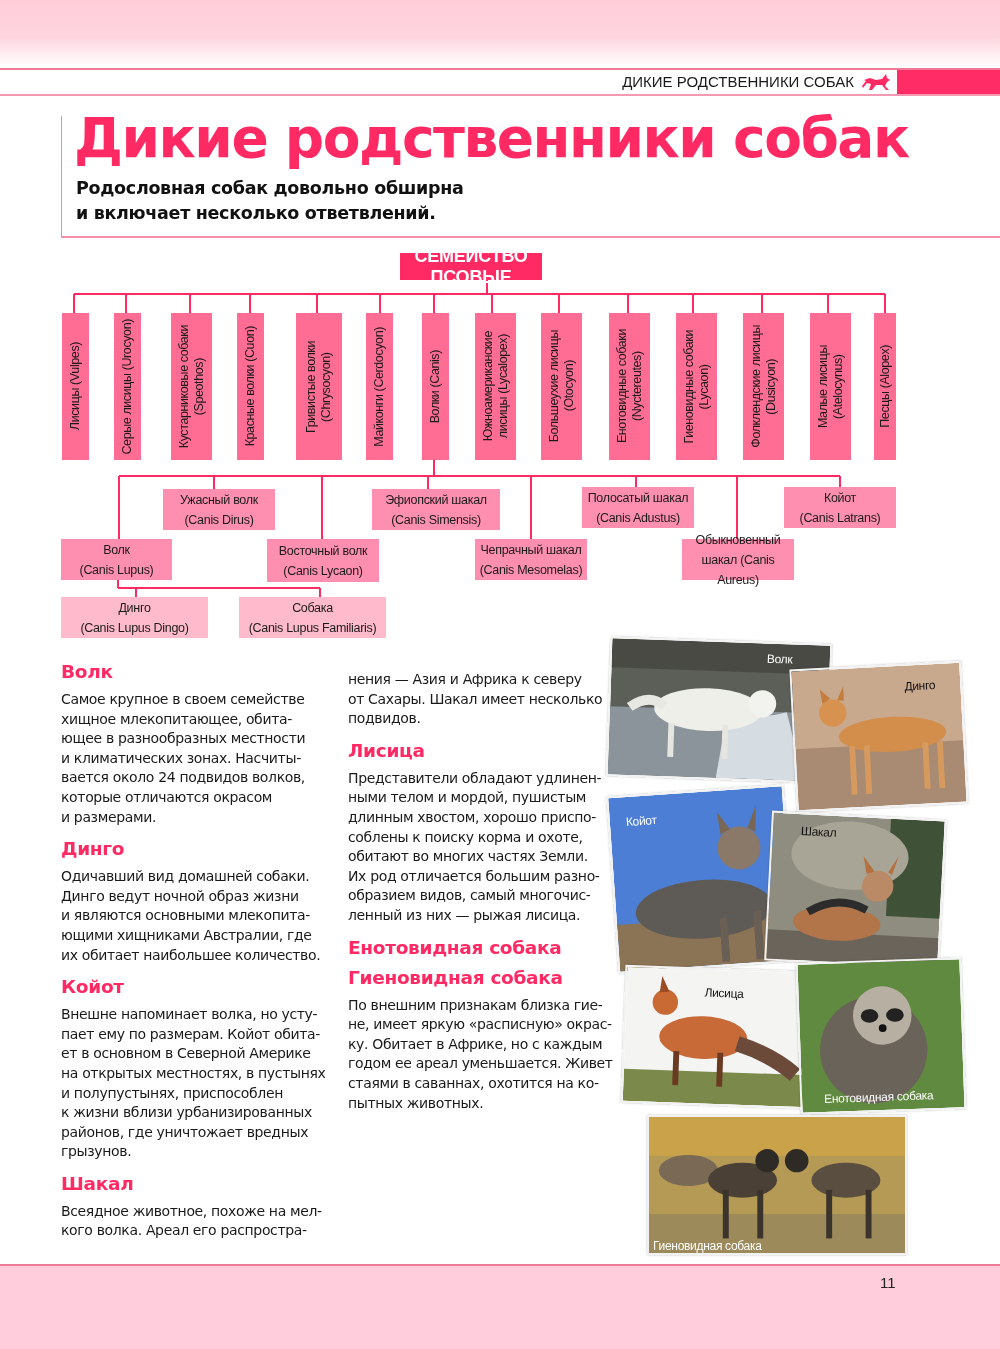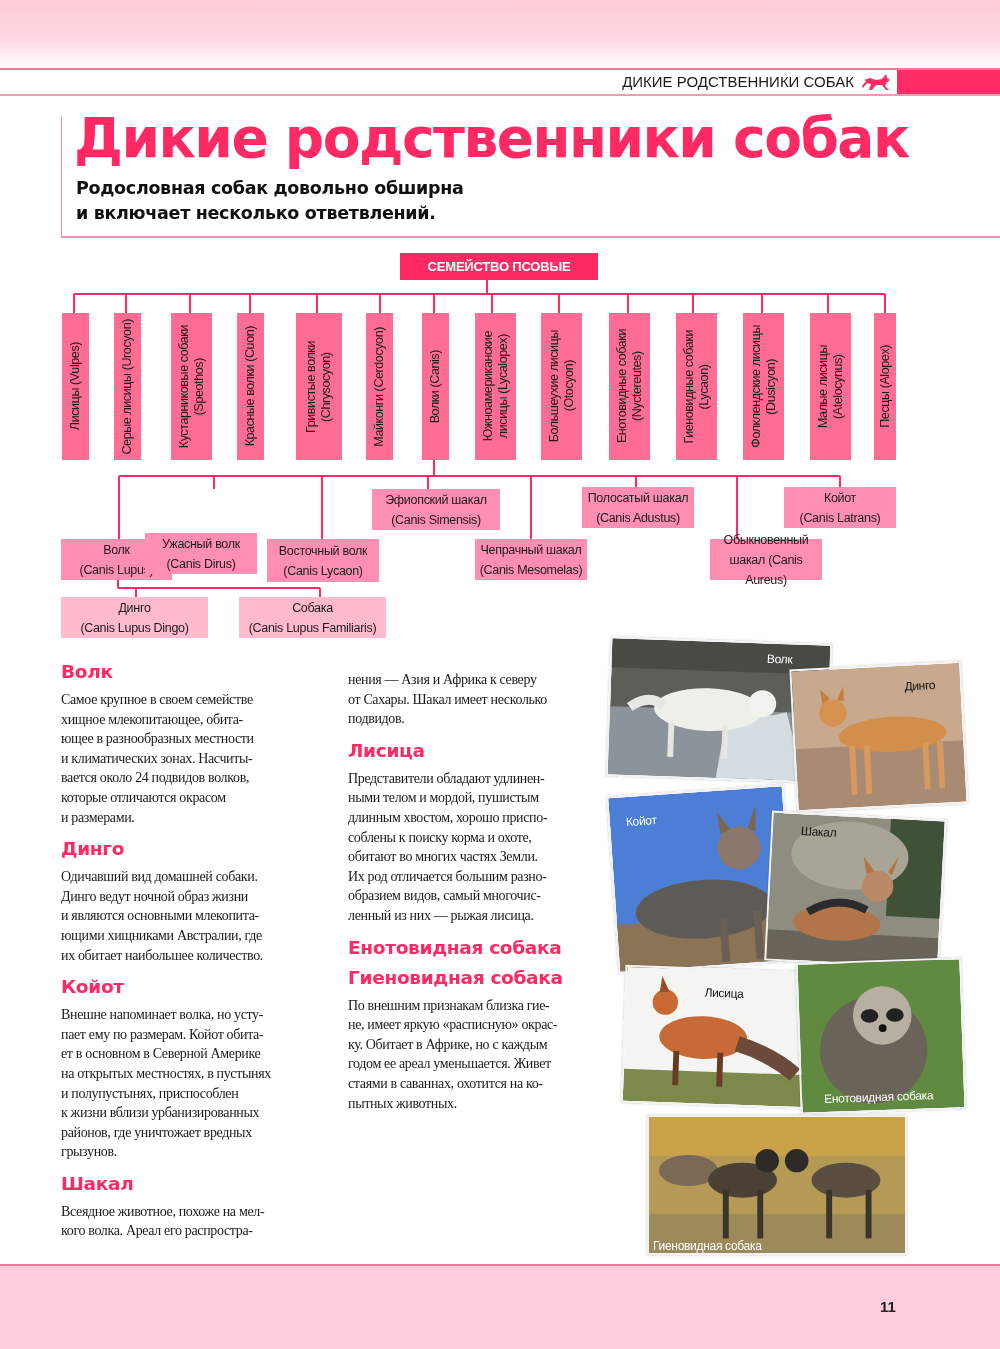--- a/index.html
+++ b/index.html
@@ -19,42 +19,42 @@
     border-left: 1px solid #f08aa8; border-bottom: 2px solid #f390ac; }
   .page-title { position: absolute; left: 74px; top: 106px; font-family: "DejaVu Sans", sans-serif;
     font-weight: bold; font-size: 55px; color: #ff2a63; letter-spacing: -1.5px; }
   .subtitle { position: absolute; left: 76px; top: 176px; font-family: "DejaVu Sans", sans-serif;
     font-weight: bold; font-size: 17.5px; line-height: 25px; color: #111; letter-spacing: -0.3px; width: 520px; }
 
   
   .tree-lines { position: absolute; left: 0; top: 0; width: 1000px; height: 660px; pointer-events: none; }
   .node { position: absolute; display: flex; align-items: center; justify-content: center; text-align: center;
     font-family: "Liberation Sans", sans-serif; color: #1a1a1a; }
-  .root-node { left: 400px; top: 253px; width: 198px; height: 27px; background: #ff2a63; color: #fff;
-    font-weight: bold; font-size: 13px; letter-spacing: -0.2px; }
+  .root-node { left: 400px; top: 253px; width: 142px; height: 27px; background: #ff2a63; color: #fff;
+    font-weight: bold; font-size: 18px; letter-spacing: -0.2px; }
   .genus { top: 313px; height: 147px; background: #ff6c94; }
   .genus .vtext { writing-mode: vertical-rl; transform: rotate(180deg); font-size: 12.5px; line-height: 15px;
     letter-spacing: -0.4px; white-space: pre-line; }
   .species { background: #ff8fb0; font-size: 12.5px; line-height: 20px; letter-spacing: -0.3px; white-space: pre-line; }
   .sub { background: #ffbacc; font-size: 12.5px; line-height: 20px; letter-spacing: -0.3px; white-space: pre-line; }
 
   
   .col { position: absolute; font-family: "DejaVu Sans", sans-serif; font-size: 14px; line-height: 19.6px; color: #1a1a1a; }
   .col1 { left: 61px; top: 660px; width: 270px; }
   .col2 { left: 348px; top: 670px; width: 270px; }
   .col h2 { font-size: 18.5px; color: #ff2a63; font-weight: bold; margin: 0 0 6px 0; line-height: 24px; letter-spacing: -0.3px; }
-  .col p { white-space: pre-line; margin-bottom: 10px; letter-spacing: -0.35px; font-family: Liberation Serif, serif; }
+  .col p { white-space: pre-line; margin-bottom: 10px; letter-spacing: -0.35px; }
 
   
   .photo { position: absolute; overflow: hidden; border: 2px solid #f2f2f2; box-shadow: 0 0 2px rgba(0,0,0,0.25); }
   .photo .cap { position: absolute; font-family: "Liberation Sans", sans-serif; font-size: 12px; letter-spacing: -0.3px; }
   .photo svg { position: absolute; left: 0; top: 0; width: 100%; height: 100%; }
 
   .footer { position: absolute; left: 0; top: 1264px; width: 1000px; height: 85px; background: #ffcddb; border-top: 2px solid #ee7a98; }
-  .page-number { position: absolute; left: 880px; top: 32px; font-family: "Liberation Sans", sans-serif; font-size: 15px; color: #222; font-weight: bold; }
+  .page-number { position: absolute; left: 880px; top: 8px; font-family: "Liberation Sans", sans-serif; font-size: 15px; color: #222; }
 </style>
 </head>
 <body>
 
 <div class="top-band"></div>
 
 <div class="header-strip">
   <span class="section-label">ДИКИЕ РОДСТВЕННИКИ СОБАК</span>
   <svg class="dog-icon" viewBox="0 0 30 20">
     <path d="M2 8 L8 6 L14 8 L20 7 L24 2 L25 6 L28 8 L25 10 L23 14 L27 18 L24 18 L20 13 L14 13 L10 18 L7 18 L9 12 L5 11 L1 16 L0 14 L4 9 Z" fill="#ff2a63"></path>
@@ -150,31 +150,31 @@
 <div class="node genus" style="left:810px;width:41px;">
     <span class="vtext">Малые лисицы
 (Atelocynus)</span>
   </div>
 <div class="node genus" style="left:874px;width:22px;">
     <span class="vtext">Песцы (Alopex)</span>
   </div>
 
 <div class="node species" style="left:61px;top:539px;width:111px;height:41px;">Волк
 (Canis Lupus)</div>
-<div class="node species" style="left:145px;top:489px;width:112px;height:41px;margin-top:44px;">Ужасный волк
+<div class="node species" style="left:163px;top:489px;width:112px;height:41px;">Ужасный волк
 (Canis Dirus)</div>
 <div class="node species" style="left:267px;top:539px;width:112px;height:43px;">Восточный волк
 (Canis Lycaon)</div>
 <div class="node species" style="left:372px;top:489px;width:128px;height:41px;">Эфиопский шакал
 (Canis Simensis)</div>
 <div class="node species" style="left:475px;top:539px;width:112px;height:41px;">Чепрачный шакал
 (Canis Mesomelas)</div>
 <div class="node species" style="left:582px;top:487px;width:112px;height:41px;">Полосатый шакал
 (Canis Adustus)</div>
-<div class="node species" style="left:682px;top:539px;width:112px;height:41px;margin-left:28px;">Обыкновенный
+<div class="node species" style="left:682px;top:539px;width:112px;height:41px;">Обыкновенный
 шакал (Canis Aureus)</div>
 <div class="node species" style="left:784px;top:487px;width:112px;height:41px;">Койот
 (Canis Latrans)</div>
 
 <div class="node sub" style="left:61px;top:597px;width:147px;height:41px;">Динго
 (Canis Lupus Dingo)</div>
 <div class="node sub" style="left:239px;top:597px;width:147px;height:41px;">Собака
 (Canis Lupus Familiaris)</div>
 
 <div class="col col1">

